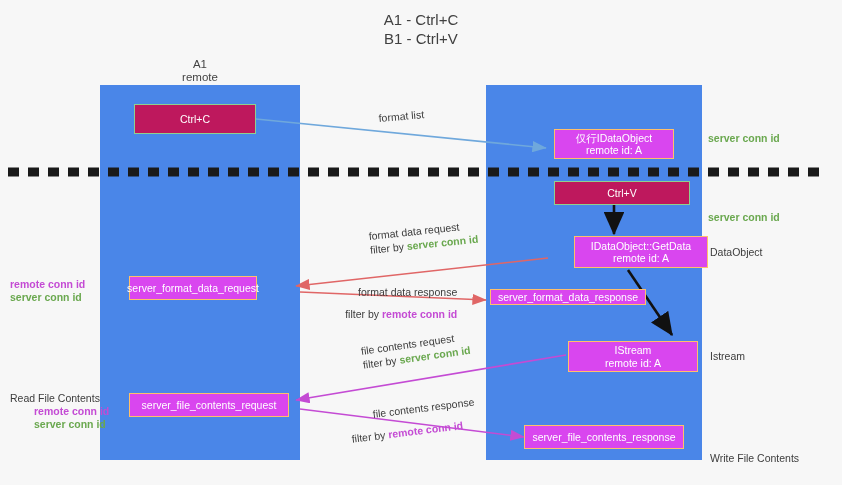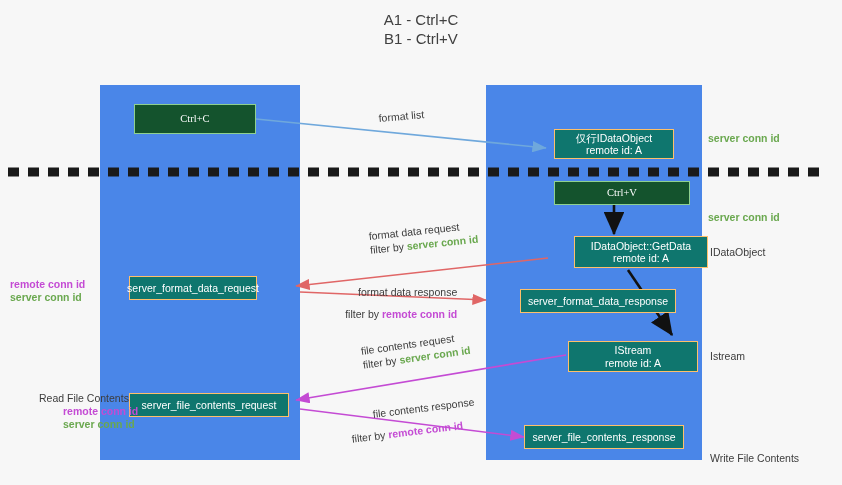--- a/index.html
+++ b/index.html
@@ -30,22 +30,22 @@
   .lane{background:#4a86e8;}
 
   
   .node{
     box-sizing:border-box;
     display:flex;flex-direction:column;
     align-items:center;justify-content:center;
     color:#ffffff;font-size:10.5px;line-height:12.5px;
     text-align:center;
   }
-  .node.green{background:#14532d;border:1px solid #8fd08f;font-family:Liberation Serif, serif;}
-  .node.orange{background:#0f766e;border:1px solid #ffc06a;}
+  .node.green{background:#be185d;border:1px solid #8fd08f;}
+  .node.orange{background:#d946ef;border:1px solid #ffc06a;}
   .node .l2{font-size:10.5px;}
 
   
   .sidelab{font-size:10.5px;line-height:13px;color:#3c3c3c;}
   .green-t{color:#6aa84f;font-weight:bold;}
   .mag-t{color:#c44bd4;font-weight:bold;}
 
   
   .ann{
     font-size:10.5px;line-height:14px;color:#3c3c3c;white-space:nowrap;
@@ -56,20 +56,24 @@
 </head>
 <body>
 
 <div id="stage">
 
   <div class="abs title">
     <div>A1 - Ctrl+C</div>
     <div>B1 - Ctrl+V</div>
   </div>
 
+  <div class="abs lane-head" style="left:100px;top:58px;width:200px;">
+    <div>A1</div>
+    <div>remote</div>
+  </div>
 
   <div class="abs lane" style="left:100px;top:85px;width:200px;height:375px;"></div>
   <div class="abs lane" style="left:486px;top:85px;width:216px;height:375px;"></div>
 
   <svg class="layer">
     <defs>
       <marker id="ah-blue" markerWidth="9" markerHeight="7" refX="8.5" refY="3.5" orient="auto">
         <polygon points="0,0 9,3.5 0,7" fill="#6fa8dc"></polygon>
       </marker>
       <marker id="ah-red" markerWidth="9" markerHeight="7" refX="8.5" refY="3.5" orient="auto">
@@ -117,21 +121,21 @@
 
   <div class="abs node orange" style="left:548px;top:236px;width:134px;height:32px;margin-left:26px;">
     <div>IDataObject::GetData</div>
     <div class="l2">remote id: A</div>
   </div>
 
   <div class="abs node orange" style="left:129px;top:276px;width:128px;height:24px;">
     <div>server_format_data_request</div>
   </div>
 
-  <div class="abs node orange" style="left:490px;top:289px;width:156px;height:24px;margin-left:30px;">
+  <div class="abs node orange" style="left:490px;top:289px;width:156px;height:16px;">
     <div>server_format_data_response</div>
   </div>
 
   <div class="abs node orange" style="left:568px;top:341px;width:130px;height:31px;">
     <div>IStream</div>
     <div class="l2">remote id: A</div>
   </div>
 
   <div class="abs node orange" style="left:129px;top:393px;width:160px;height:24px;">
     <div>server_file_contents_request</div>
@@ -171,29 +175,29 @@
     <div style="margin-top:8px;margin-left:-24px;">
       <span>filter by </span><b class="mag-t">remote conn id</b>
     </div>
   </div>
 
   <div class="abs sidelab" style="left:10px;top:278px;">
     <div class="mag-t">remote conn id</div>
     <div class="green-t">server conn id</div>
   </div>
 
-  <div class="abs sidelab" style="left:10px;top:392px;margin-left:29px;">
+  <div class="abs sidelab" style="left:10px;top:392px;">
     <div>Read File Contents</div>
     <div class="mag-t" style="margin-left:24px;">remote conn id</div>
     <div class="green-t" style="margin-left:24px;">server conn id</div>
   </div>
 
   <div class="abs sidelab green-t" style="left:708px;top:132px;">server conn id</div>
 
   <div class="abs sidelab green-t" style="left:708px;top:211px;">server conn id</div>
 
-  <div class="abs sidelab" style="left:710px;top:246px;">IDataObject</div>
+  <div class="abs sidelab" style="left:710px;top:246px;">DataObject</div>
 
   <div class="abs sidelab" style="left:710px;top:350px;">Istream</div>
 
   <div class="abs sidelab" style="left:710px;top:432px;margin-top:20px;">Write File Contents</div>
 
 </div>
 
 </body></html>

